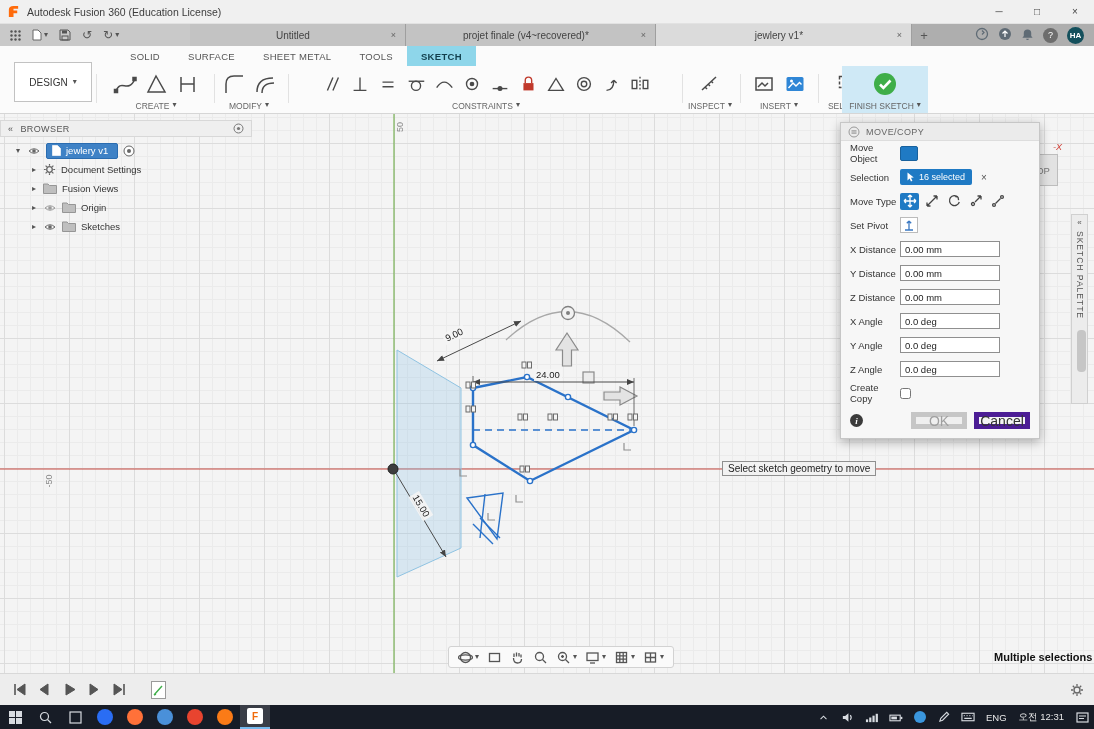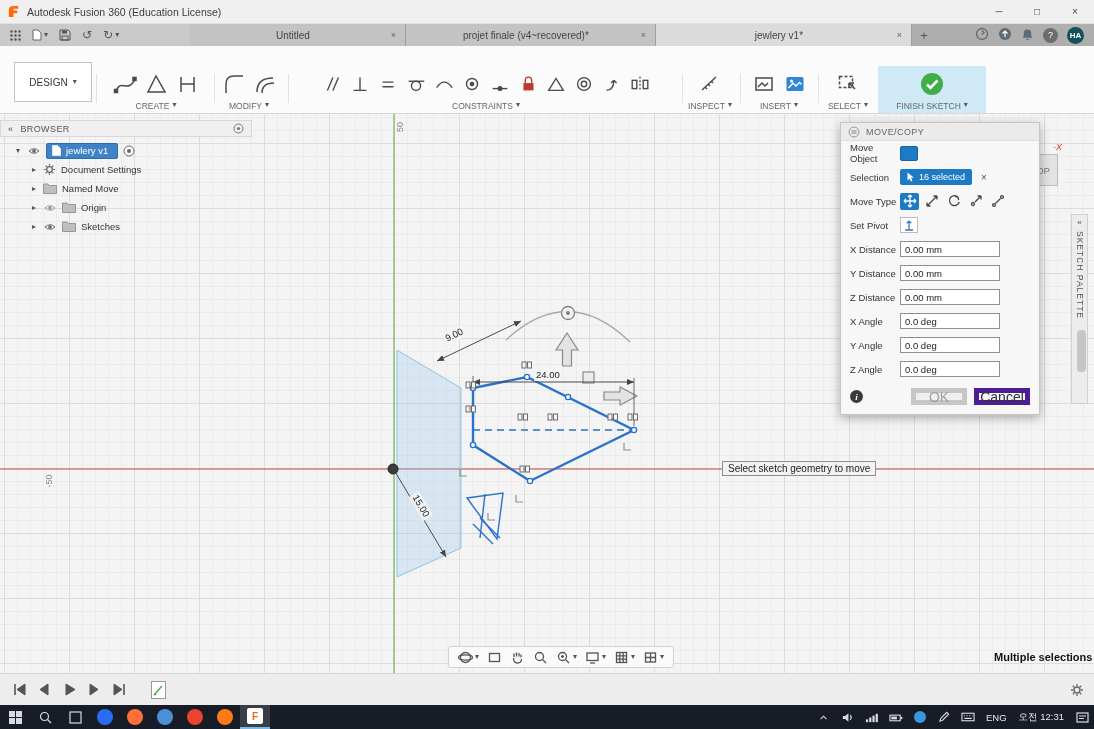--- a/index.html
+++ b/index.html
@@ -204,20 +204,27 @@
       <span class="avatar">HA</span>
     </div>
   </div>
 
   <div class="ribbon">
     <div class="design-btn">
       <span>DESIGN</span>
       <span class="caret">▾</span>
     </div>
 
+    <div class="menu-row">
+      <span class="menu-tab">SOLID</span>
+      <span class="menu-tab">SURFACE</span>
+      <span class="menu-tab">SHEET METAL</span>
+      <span class="menu-tab">TOOLS</span>
+      <span class="menu-tab active">SKETCH</span>
+    </div>
 
     <div class="tools-row">
       <div class="sep" style="left:96px"></div>
 
       <div class="grp" style="left:100px;width:112px">
         <div class="grp-icons">
           <span class="tool">
               <svg width="24" height="24" viewBox="0 0 24 24">
                 <path d="M3,19 C8,6 15,22 22,7"></path>
                 <rect x="1.5" y="17.5" width="3" height="3" fill="#4a4a4a"></rect>
@@ -385,21 +392,21 @@
                 <path d="M13,11 L19,17 M13,11 L13,16 M13,11 L18,11" stroke-width="1.6"></path>
               </svg>
             </span>
         </div>
         <div class="grp-label">
             <span>SELECT</span>
             <span class="caret">▾</span>
           </div>
       </div>
 
-      <div class="grp g-finish" style="left:878px;width:108px">
+      <div class="grp g-finish" style="left:842px;width:86px">
         <div class="grp-icons">
           <span class="tool">
               <svg width="26" height="26" viewBox="0 0 26 26">
                 <circle cx="13" cy="13" r="11" fill="#3fae49" stroke="none"></circle>
                 <path d="M8,13.5 l3.4,3.4 L18.5,9.5" stroke="#fff" stroke-width="2.6" fill="none"></path>
               </svg>
             </span>
         </div>
         <div class="grp-label">
             <span>FINISH SKETCH</span>
@@ -535,21 +542,21 @@
               <circle cx="7" cy="7" r="3" fill="none" stroke="#666" stroke-width="1.4"></circle>
               <path d="M7,1 V3 M7,11 V13 M1,7 H3 M11,7 H13 M2.8,2.8 L4.2,4.2 M9.8,9.8 L11.2,11.2 M11.2,2.8 L9.8,4.2 M4.2,9.8 L2.8,11.2" stroke="#666" stroke-width="1.3"></path>
             </svg>
           <span class="tree-label">Document Settings</span>
         </div>
         <div class="tree-row">
           <span class="twisty">▸</span>
           <svg width="14" height="11" viewBox="0 0 14 11">
               <path d="M0.5,1 H5 L6.5,2.5 H13.5 V10.5 H0.5 Z" fill="#bfbfbf" stroke="#969696"></path>
             </svg>
-          <span class="tree-label">Named Move</span>
+          <span class="tree-label">Fusion Views</span>
         </div>
         <div class="tree-row">
           <span class="twisty">▸</span>
           <svg width="14" height="14" viewBox="0 0 14 14">
               <path d="M2,7 Q7,2.5 12,7 Q7,11.5 2,7 Z" fill="none" stroke="#9a9a9a"></path>
               <circle cx="7" cy="7" r="1.8" fill="#9a9a9a"></circle>
             </svg>
           <svg width="14" height="11" viewBox="0 0 14 11">
               <path d="M0.5,1 H5 L6.5,2.5 H13.5 V10.5 H0.5 Z" fill="#bfbfbf" stroke="#969696"></path>
             </svg>
@@ -655,20 +662,24 @@
       </div>
       <div class="dlg-row">
         <span class="dlg-label">Y Angle</span>
         <input class="dlg-input" value="0.0 deg" style="">
       </div>
       <div class="dlg-row">
         <span class="dlg-label">Z Angle</span>
         <input class="dlg-input" value="0.0 deg" style="">
       </div>
 
+      <div class="dlg-row">
+        <span class="dlg-label">Create Copy</span>
+        <input type="checkbox" class="chk" style="">
+      </div>
 
       <div class="dlg-footer">
         <span class="info-dot">i</span>
         <span class="dlg-btns">
           <span class="btn disabled">OK</span>
           <span class="btn">Cancel</span>
         </span>
       </div>
     </div>
 

